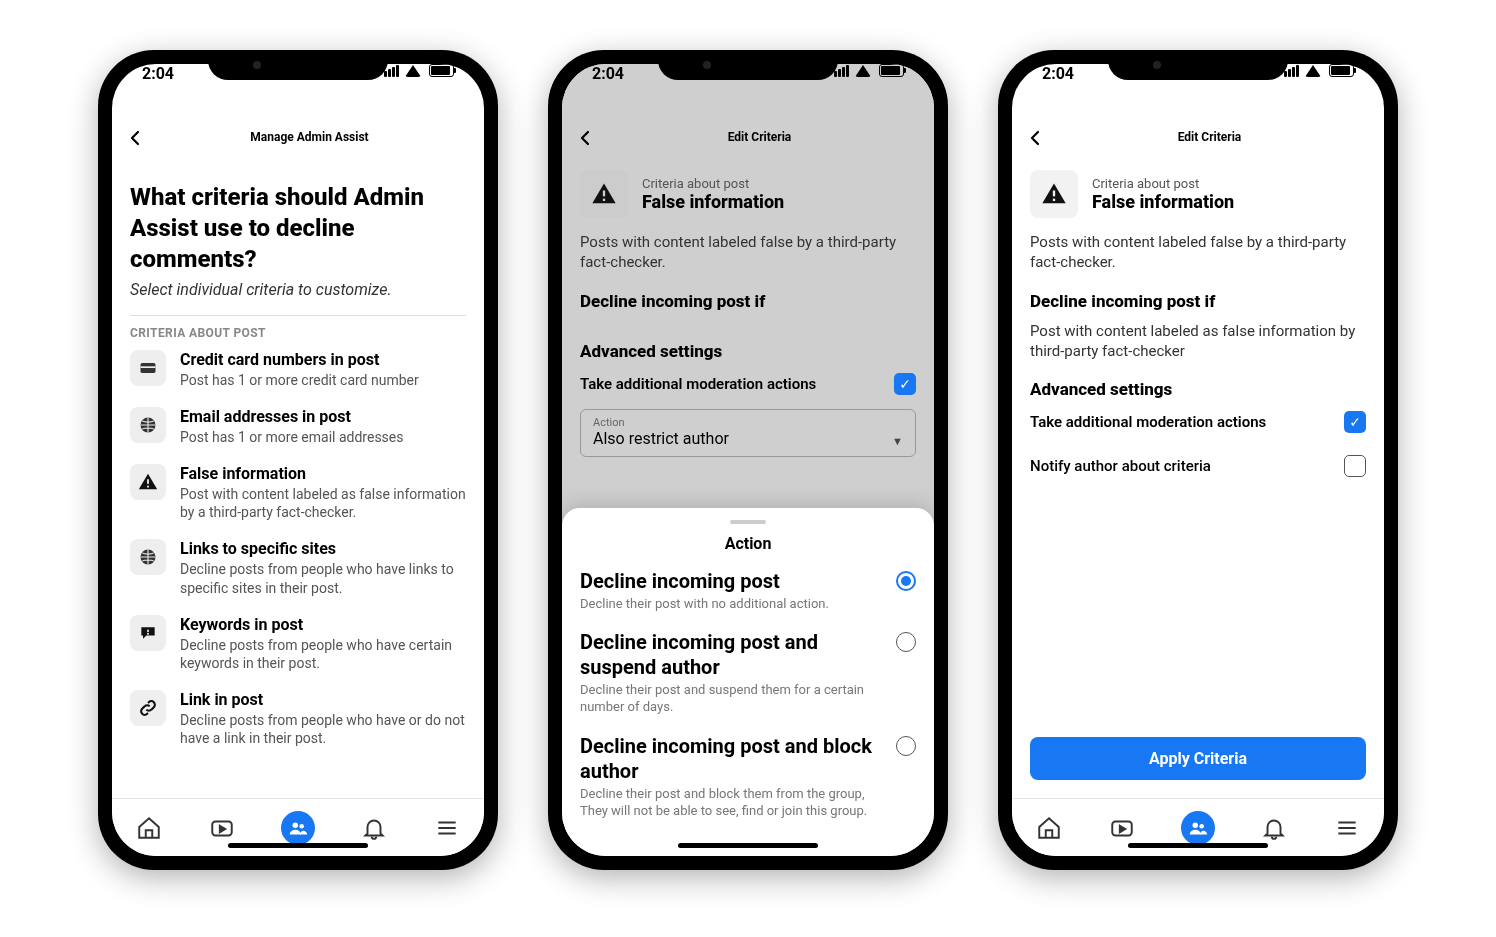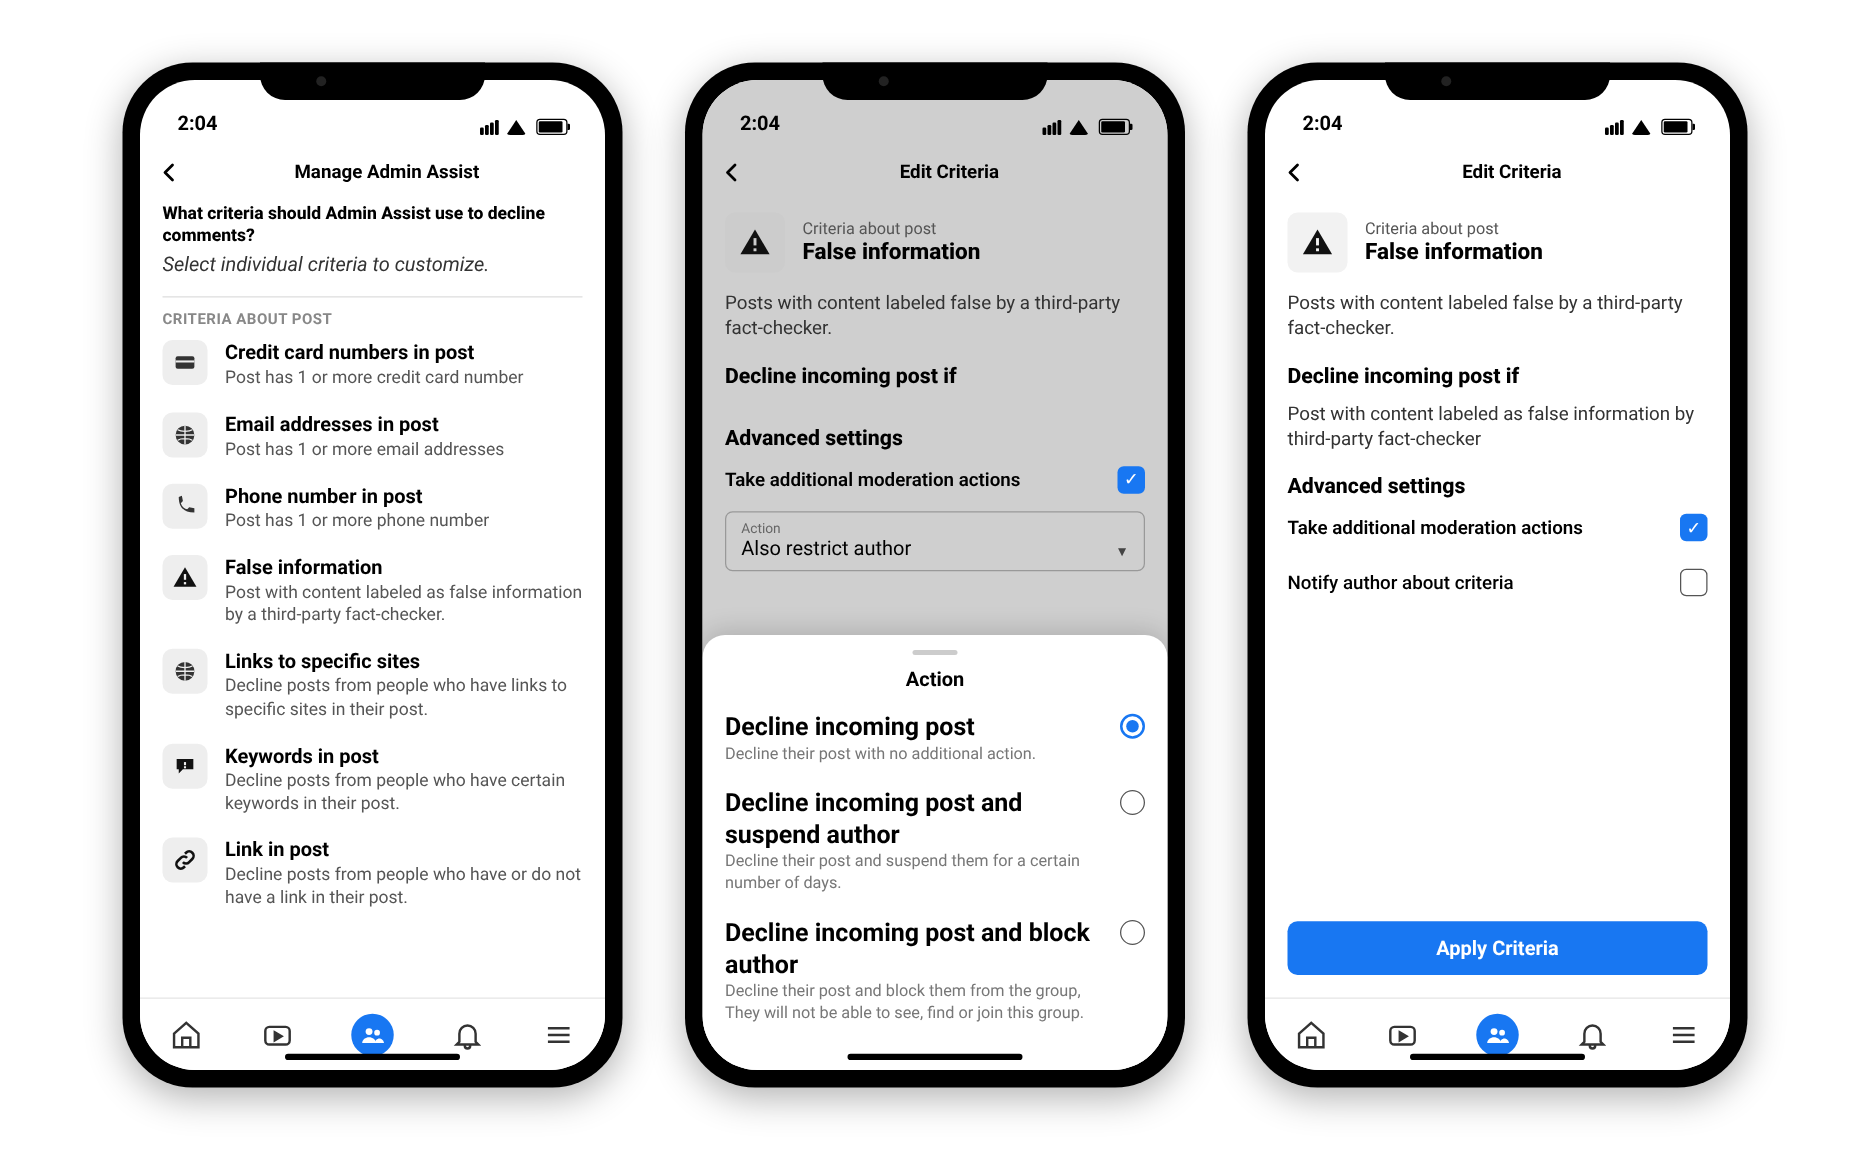--- a/index.html
+++ b/index.html
@@ -2,40 +2,40 @@
 <html><head>
 <meta charset="utf-8">
 <style>
   * { margin:0; padding:0; box-sizing:border-box; }
   body { background:#fff; font-family:-apple-system,BlinkMacSystemFont,"Segoe UI",Roboto,Helvetica,Arial,sans-serif; display:flex; justify-content:center; gap:50px; padding:50px 30px; }
   .phone { width:400px; height:820px; background:#000; border-radius:56px; padding:14px; position:relative; box-shadow:0 8px 30px rgba(0,0,0,.3); }
   .screen { width:100%; height:100%; background:#fff; border-radius:44px; overflow:hidden; position:relative; display:flex; flex-direction:column; }
   .dimmed .screen-body { background:#cfcfcf; }
   .notch { position:absolute; top:0; left:50%; transform:translateX(-50%); width:180px; height:30px; background:#000; border-radius:0 0 20px 20px; z-index:50; }
   .notch::before { content:""; position:absolute; width:8px; height:8px; border-radius:50%; background:#222; left:45px; top:11px; }
-  .status-bar { height:48px; display:flex; align-items:flex-end; justify-content:space-between; padding:0 30px 4px 30px; font-size:16px; font-weight:700; }
+  .status-bar { height:48px; display:flex; align-items:flex-start; justify-content:space-between; padding:0 30px 4px 30px; font-size:16px; font-weight:700; }
   .status-icons { display:flex; align-items:center; gap:3px; }
   .sig { display:flex; align-items:flex-end; gap:1px; }
   .sig span { display:block; width:3px; background:#000; border-radius:1px; }
   .sig span:nth-child(1){height:6px}.sig span:nth-child(2){height:8px}.sig span:nth-child(3){height:10px}.sig span:nth-child(4){height:12px}
   .wifi { width:0;height:0;border-left:8px solid transparent;border-right:8px solid transparent;border-bottom:12px solid #000;border-radius:3px; margin:0 3px; }
   .batt { width:25px; height:13px; border:1px solid #000; border-radius:3px; position:relative; margin-left:2px;}
   .batt::after{content:"";position:absolute;right:-3px;top:3px;width:2px;height:5px;background:#000;border-radius:0 1px 1px 0;}
   .batt::before{content:"";position:absolute;left:1px;top:1px;width:19px;height:9px;background:#000;border-radius:1px;}
   .header { display:flex; align-items:center; justify-content:center; height:50px; position:relative; }
-  .header .title { font-size:15px; font-weight:700;margin-left:23px; }
+  .header .title { font-size:12px; font-weight:700;margin-left:23px; }
   .back { position:absolute; left:14px; font-size:28px; font-weight:300; }
   .content { flex:1; overflow:hidden; padding:0 18px; display:flex; flex-direction:column; }
   .tabbar { height:58px; border-top:1px solid #e5e5e5; display:flex; justify-content:space-around; align-items:center; background:#fff; }
   .tabbar .tab { width:30px; height:30px; display:flex; align-items:center; justify-content:center; }
   .tabbar svg { stroke:#333; fill:none; stroke-width:1.8; }
   .tabbar .groups { width:34px; height:34px; border-radius:50%; background:#1877f2; display:flex; align-items:center; justify-content:center; }
   .tabbar .groups svg { stroke:none; fill:#fff; }
   .home-ind { position:absolute; bottom:8px; left:50%; transform:translateX(-50%); width:140px; height:5px; border-radius:3px; background:#000; }
-  h2.question { font-size:14px; font-weight:800; margin-top:0; line-height:1.3; }
+  h2.question { font-size:24px; font-weight:800; margin-top:20px; line-height:1.3; }
   .subtext { font-size:16px; color:#333; margin-top:4px;font-style:italic; }
   .divider { height:1px; background:#ddd; margin:16px 0 10px 0; }
   .section-label { font-size:12px; font-weight:700; color:#888; letter-spacing:.4px; margin-bottom:10px; }
   .criteria-item { display:flex; gap:14px; align-items:flex-start; margin-bottom:18px; }
   .icon-box { width:36px; height:36px; border-radius:8px; background:#eee; display:flex; align-items:center; justify-content:center; flex-shrink:0; }
   .criteria-title { font-size:16px; font-weight:700; }
   .criteria-desc { font-size:14px; color:#555; margin-top:2px; line-height:1.3; }
   .screen-body { flex:1; display:flex; flex-direction:column; overflow:hidden; }
   .dim-content { padding:0 18px; }
   .crit-header { display:flex; gap:14px; align-items:center; margin-top:8px; }
@@ -119,31 +119,20 @@
               <circle cx="12" cy="12" r="9" fill="#333"></circle>
               <path d="M3 12h18 M12 3v18 M5 7c3 2 11 2 14 0 M5 17c3-2 11-2 14 0" stroke="#eee" stroke-width="1.3" fill="none"></path>
             </svg>
         </div>
         <div>
           <div class="criteria-title">Email addresses in post</div>
           <div class="criteria-desc">Post has 1 or more email addresses</div>
         </div>
       </div>
 
-      <div class="criteria-item">
-        <div class="icon-box">
-          <svg width="20" height="20" viewBox="0 0 24 24">
-              <path d="M6 3c0 10 5 15 15 15l0-4-5-1-2 2c-3-1-5-3-6-6l2-2-1-5z" fill="#333"></path>
-            </svg>
-        </div>
-        <div>
-          <div class="criteria-title">Phone number in post</div>
-          <div class="criteria-desc">Post has 1 or more phone number</div>
-        </div>
-      </div>
 
       <div class="criteria-item">
         <div class="icon-box">
           <svg width="22" height="22" viewBox="0 0 24 24">
               <path d="M12 3 L22 20 L2 20 Z" fill="#111"></path>
               <rect x="11" y="9" width="2" height="5" fill="#eee"></rect>
               <rect x="11" y="16" width="2" height="2" fill="#eee"></rect>
             </svg>
         </div>
         <div>

